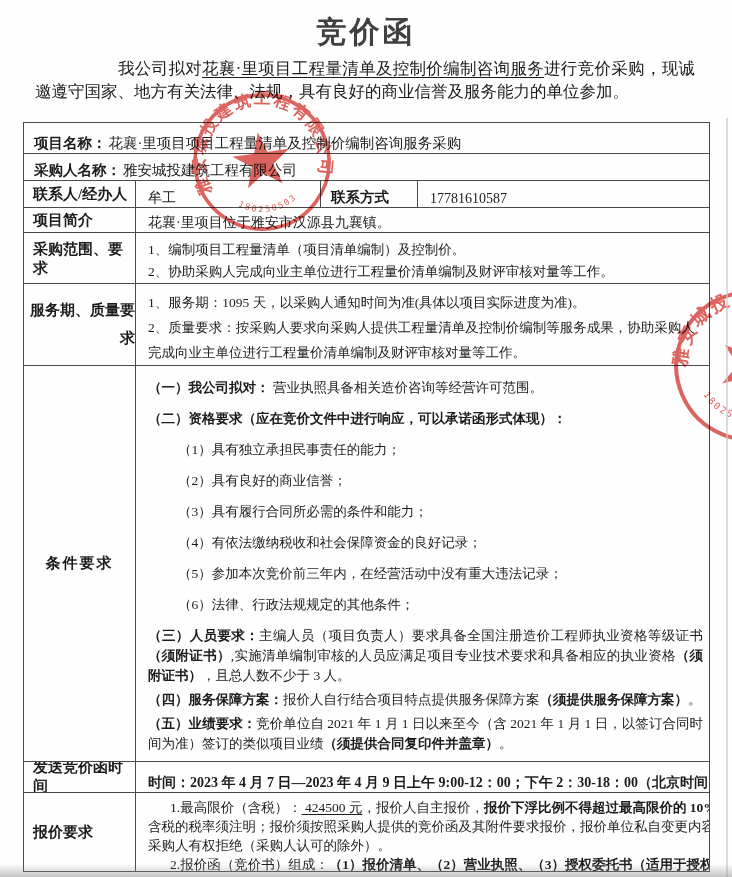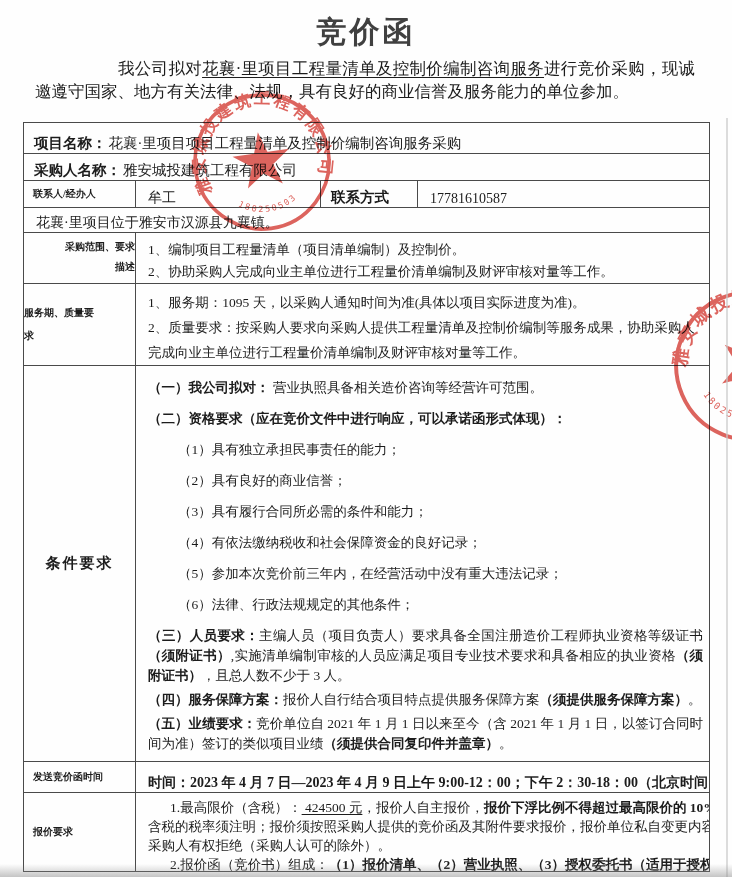--- a/index.html
+++ b/index.html
@@ -21,40 +21,40 @@
   .tbl{
     position:absolute;left:23px;top:122px;width:687px;
     border:1px solid #4a4a4a;box-sizing:border-box;font-size:14px;
   }
   .row{display:flex;box-sizing:border-box;border-bottom:1px solid #4a4a4a;}
   .row:last-child{border-bottom:none;}
   .cell{box-sizing:border-box;overflow:hidden;}
   .lblcol{
     width:112px;flex:0 0 112px;border-right:1px solid #4a4a4a;
     font-weight:bold;padding-left:9px;display:flex;flex-direction:column;
-    justify-content:center;font-size:10px;
+    justify-content:center;font-size:15px;
   }
   .content{flex:1 1 auto;padding-left:12px;padding-right:6px;}
   .vcenter{display:flex;align-items:flex-end;}
   .full{flex:1 1 auto;padding-left:10px;font-size:14.5px;}
   .full b{margin-right:2px;}
   .r1{height:31px;}
   .r2{height:27px;}
   .r3{height:27px;}
   .r3 .c2{width:185px;flex:0 0 185px;border-right:1px solid #4a4a4a;padding-left:12px;}
   .r3 .c3{width:97px;flex:0 0 97px;border-right:1px solid #4a4a4a;font-weight:bold;padding-left:10px;font-size:14.5px;}
   .r3 .c4{flex:1 1 auto;padding-left:12px;font-family:"Liberation Serif","DejaVu Serif",serif;}
   .r4{height:25px;}
   .r5{height:51px;}
   .r5 .lblcol{justify-content:flex-start;padding-top:7px;align-items:flex-end;}
   .r5 .lbl2{margin-top:6px;}
   .r5 .content{font-size:13.5px;padding-top:7px;line-height:20px;}
   .r5 .content p{margin:0 0 2px;}
   .r6{height:82px;}
-  .r6 .lblcol{align-items:flex-start;padding-left:0;text-align:center;}
+  .r6 .lblcol{align-items:flex-end;padding-left:0;text-align:center;}
   .r6 .lbl2{margin-top:9px;}
   .r6 .content{font-size:13.5px;padding-top:6px;line-height:25px;}
   .r6 .content p{margin:0;}
   .r7{height:396px;}
   .r7 .lblcol{align-items:center;padding-left:0;font-size:15px;letter-spacing:2px;}
   .r7 .content{font-size:13.5px;padding-top:12px;line-height:20px;text-align:justify;}
   .r7 .content p{margin:0 0 11px;}
   .r7 .content p.tight{margin:0 0 4px;}
   .r7 .content p.ind{padding-left:30px;}
   .r8{height:31px;}
@@ -99,20 +99,21 @@
     </div>
 
     <div class="row r3">
       <div class="cell lblcol">联系人/经办人</div>
       <div class="cell c2 vcenter">牟工</div>
       <div class="cell c3 vcenter">联系方式</div>
       <div class="cell c4 vcenter">17781610587</div>
     </div>
 
     <div class="row r4">
+      <div class="cell lblcol">项目简介</div>
       <div class="cell content vcenter">花襄·里项目位于雅安市汉源县九襄镇。</div>
     </div>
 
     <div class="row r5">
       <div class="cell lblcol">
         <span>采购范围、要求</span>
         <span class="lbl2">描述</span>
       </div>
       <div class="cell content">
         <p>1、编制项目工程量清单（项目清单编制）及控制价。</p>

